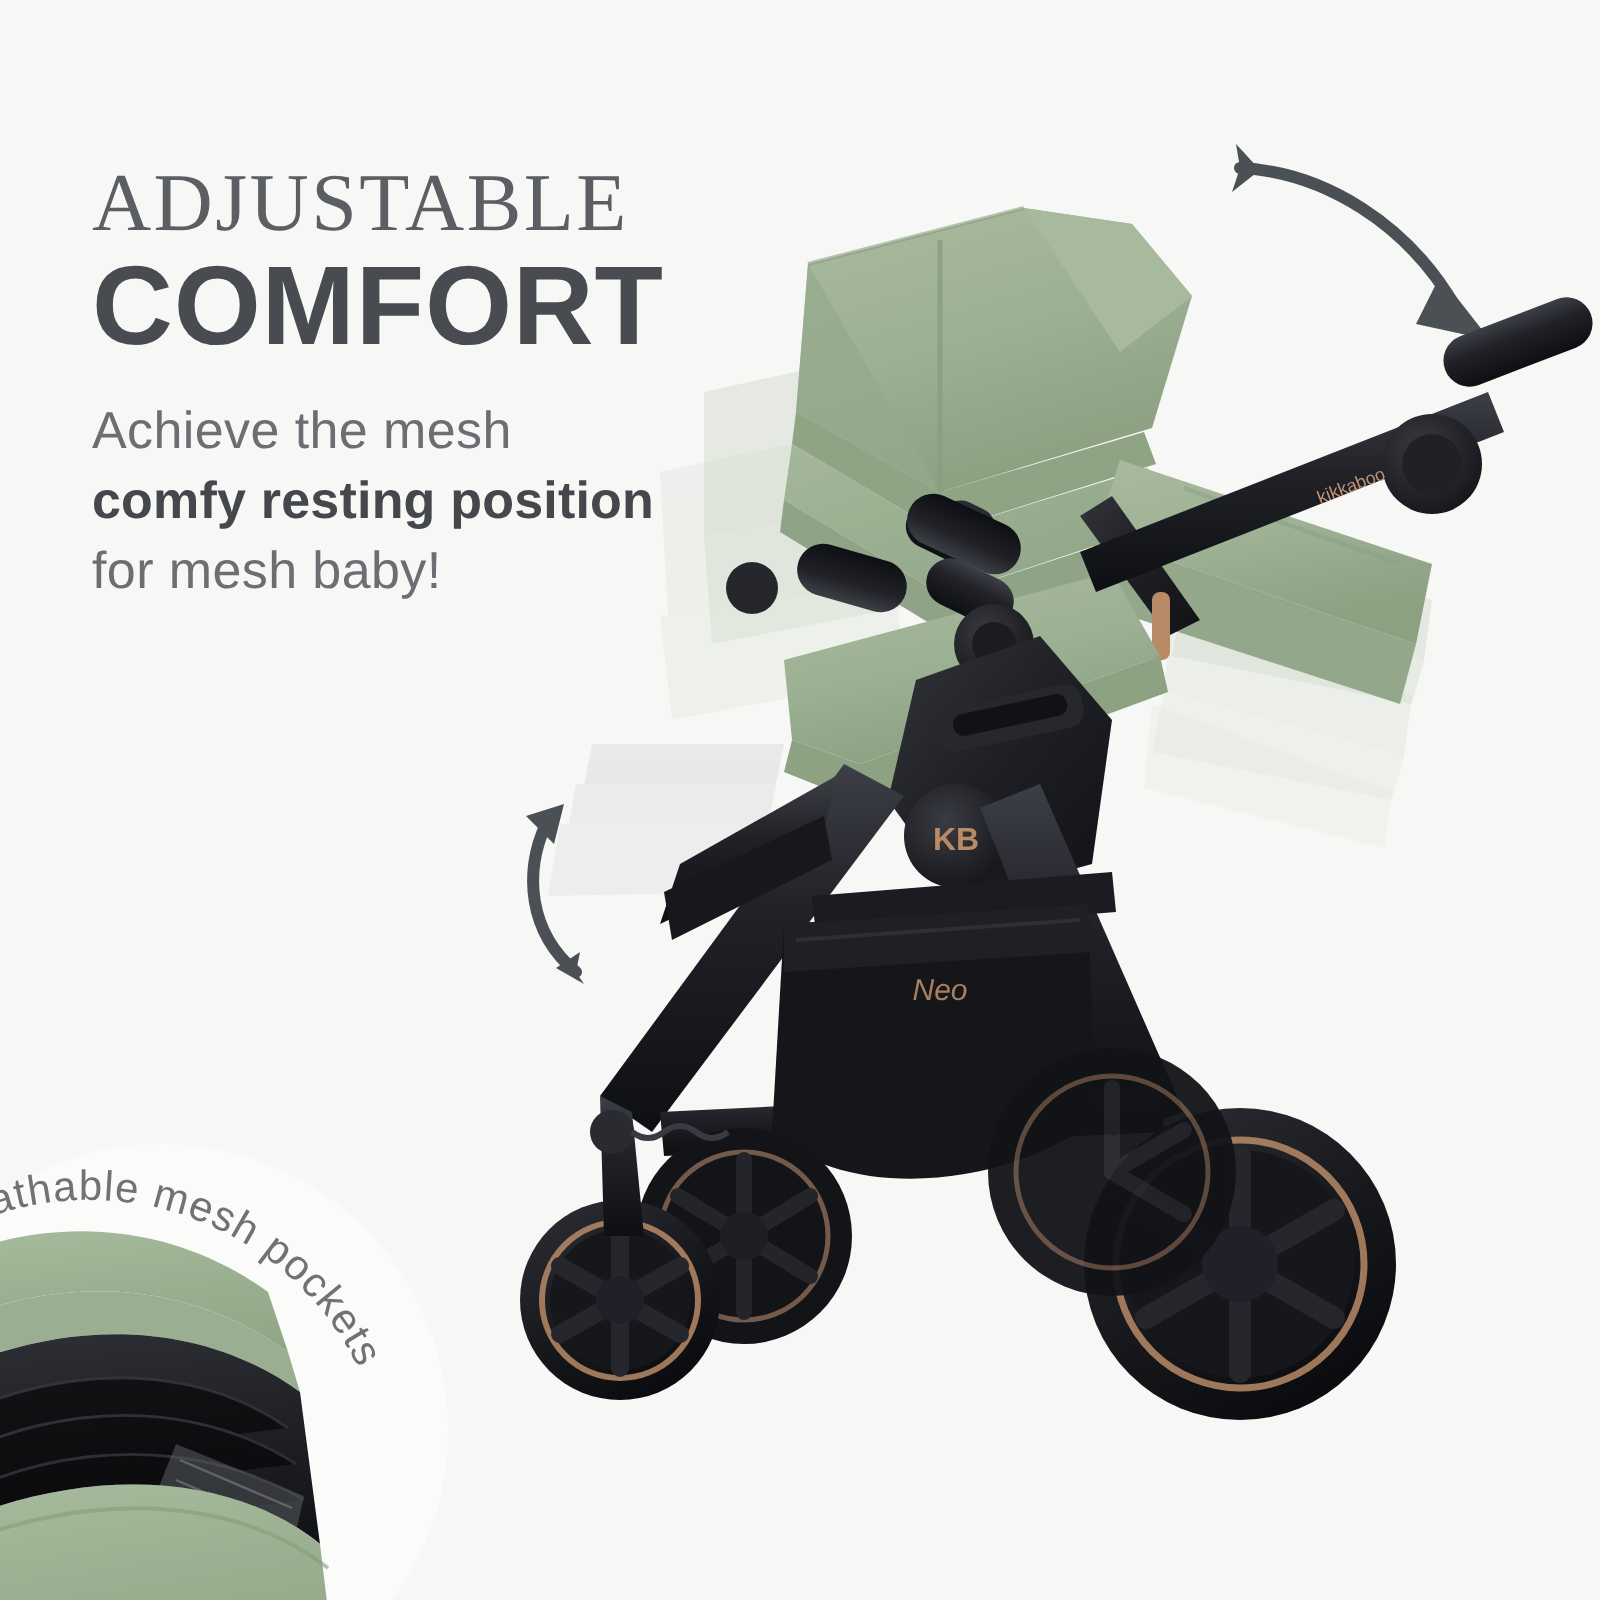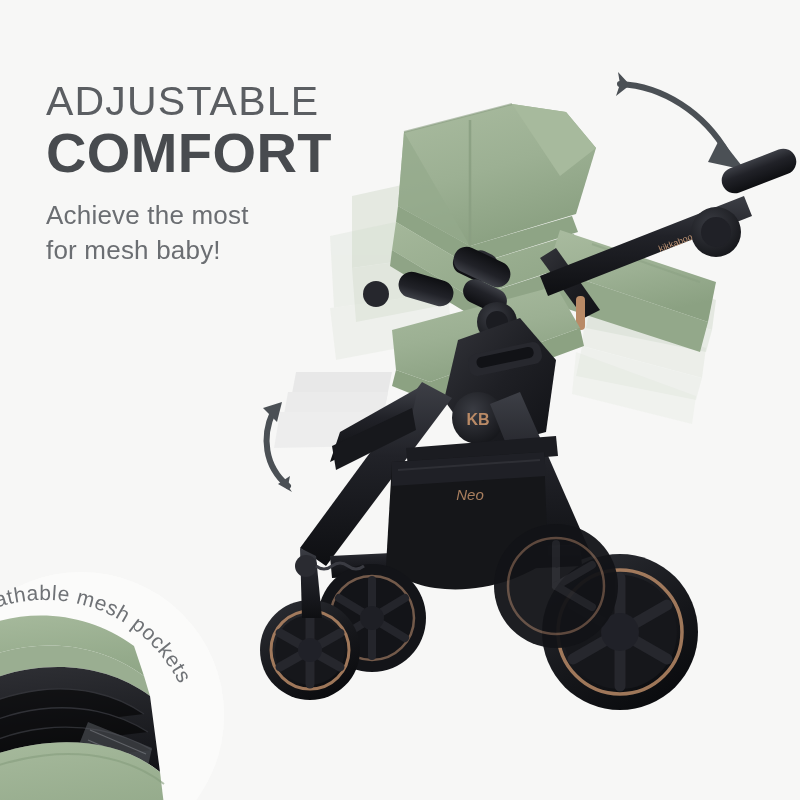--- a/index.html
+++ b/index.html
@@ -9,21 +9,21 @@
     font-family:"Liberation Sans", sans-serif;
     overflow:hidden;
     position:relative;
   }
   #stage{position:absolute;inset:0;width:800px;height:800px;overflow:hidden;background:#f7f7f6;}
 
   
   .headline{position:absolute;left:46px;top:76px;width:370px;}
   .hl-line1{
     font-size:41px;line-height:50px;letter-spacing:1.2px;
-    color:#5b5e62;font-weight:300;
+    color:#5b5e62;font-weight:300;font-family:Liberation Serif, serif;
   }
   .hl-line2{
     font-size:56px;line-height:50px;letter-spacing:0.4px;
     color:#484b4f;font-weight:700;margin-top:2px;
   }
   .sub{position:absolute;left:46px;top:198px;width:380px;}
   .sub-l{
     font-size:26px;line-height:35px;color:#6b6e72;font-weight:300;
     letter-spacing:0.2px;
   }
@@ -60,21 +60,22 @@
 <body>
 
 <div id="stage">
 
   <div class="headline">
     <div class="hl-line1">ADJUSTABLE</div>
     <div class="hl-line2">COMFORT</div>
   </div>
 
   <div class="sub">
-    <div class="sub-l">Achieve the most</div>
+    <div class="sub-l">Achieve the mesh</div>
+    <div class="sub-b">comfy resting position</div>
     <div class="sub-l">for mesh baby!</div>
   </div>
 
   <div class="arrow" id="arrow-top">
     <svg width="170" height="130" viewBox="0 0 170 130">
       <path d="M20,22 C62,24 104,50 128,92" fill="none" stroke="#4b5055" stroke-width="6" stroke-linecap="round"></path>
       <path d="M18,10 L30,23 L16,34 L20,22 Z" fill="#4b5055"></path>
       <path d="M120,76 L145,108 L108,100 Z" fill="#4b5055"></path>
     </svg>
   </div>

